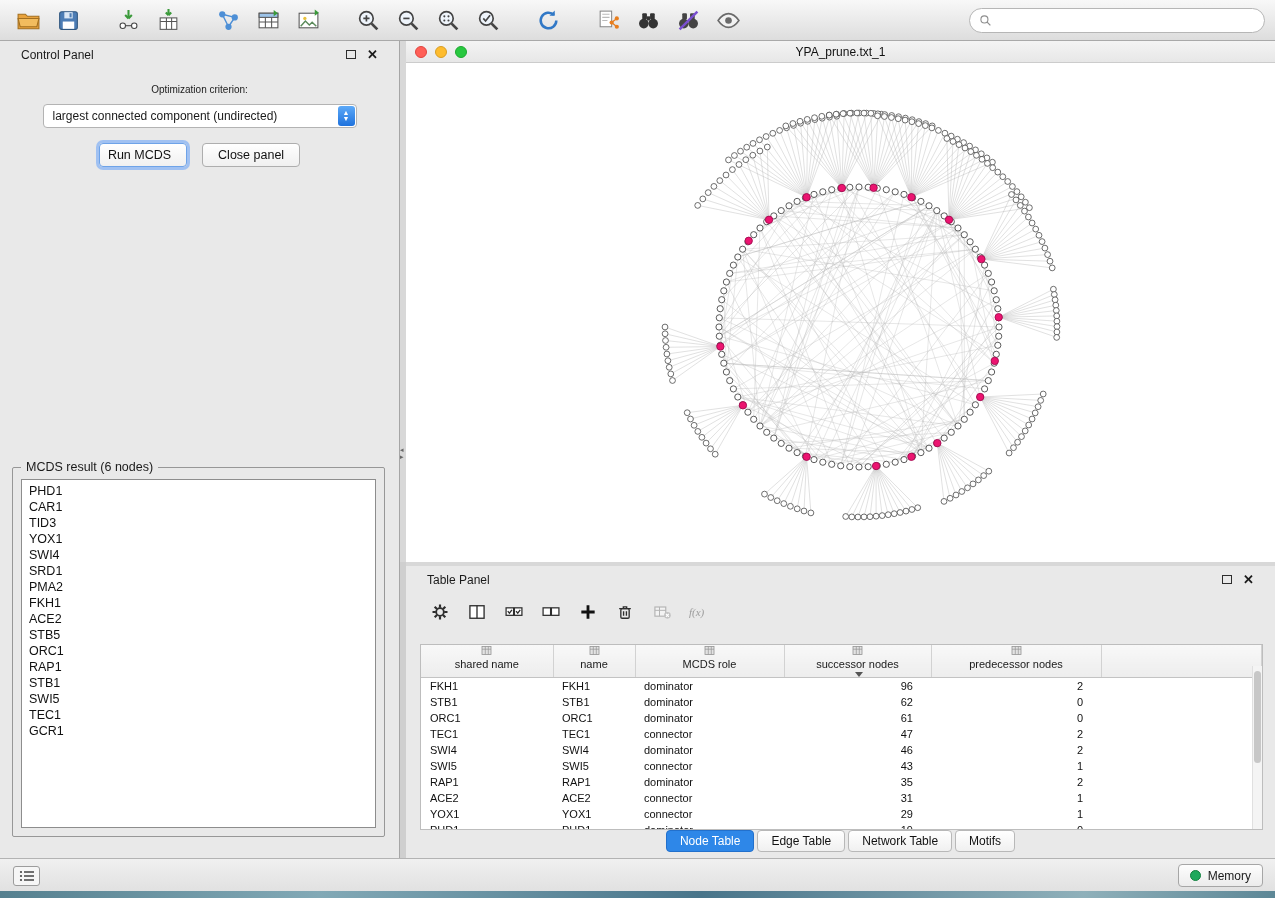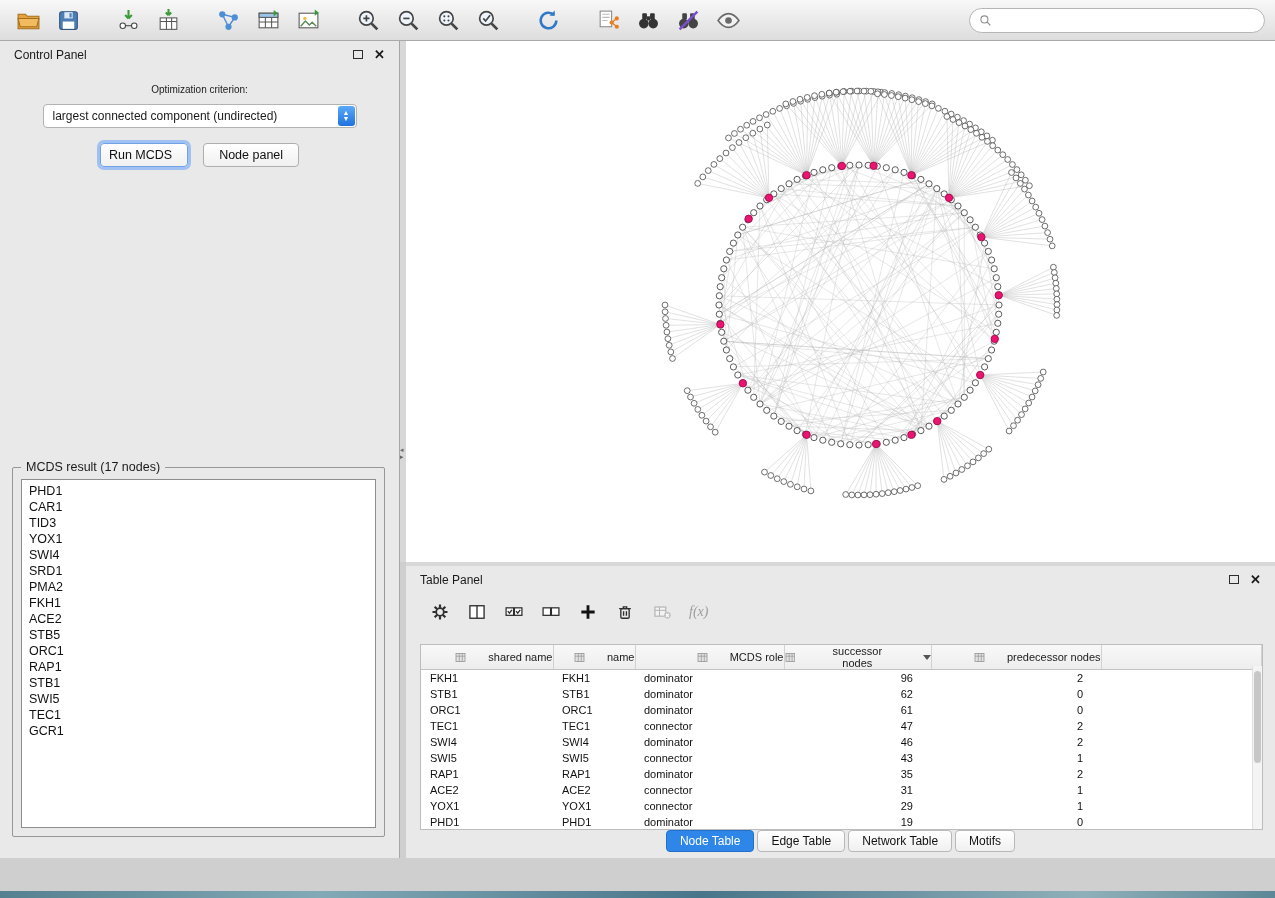--- a/index.html
+++ b/index.html
@@ -10,21 +10,21 @@
 
 .toolbar{position:absolute;left:0;top:0;width:1275px;height:41px;background:linear-gradient(#f8f8f8,#dddddd);border-bottom:1px solid #a9a9a9;display:flex;align-items:center;padding-left:8px;}
 .tb-group{display:flex;align-items:center;margin-right:20px;}
 .tb-btn{width:40px;height:32px;display:flex;align-items:center;justify-content:center;background:transparent;border:none;}
 .tb-btn svg{width:25px;height:25px;}
 .search-field{position:absolute;right:10px;top:8px;width:296px;height:25px;background:#fff;border:1px solid #b6b6b6;border-radius:13px;display:flex;align-items:center;padding-left:9px;gap:5px;}
 .search-field input{border:none;outline:none;flex:1;font-size:12px;background:transparent;height:20px;margin-right:10px;}
 
 
 .control-panel{position:absolute;left:0;top:41px;width:400px;height:817px;background:#e9e9e9;border-right:1px solid #a6a6a6;}
-.panel-header{height:27px;display:flex;align-items:center;padding:0 14px;font-size:12px;}
+.panel-header{height:27px;display:flex;align-items:center;padding:0 21px;font-size:12px;}
 .panel-header .ph-title{flex:1;}
 .win-btns{display:flex;gap:11px;align-items:center;}
 .float-icon{width:10px;height:9px;border:1.6px solid #2d2d2d;display:inline-block;}
 .close-icon{font-weight:bold;font-size:13px;color:#1a1a1a;line-height:10px;}
 .cp-tabs{display:flex;justify-content:center;margin-top:5px;}
 .seg{display:inline-flex;border:1px solid #b2b2b2;border-radius:5px;overflow:hidden;background:#fff;}
 .seg-tab{padding:4px 14px;font-size:12px;border-left:1px solid #cdcdcd;color:#222;}
 .seg-tab:first-child{border-left:none;}
 .seg-tab.active{background:#2e87e8;color:#fff;}
 .cp-opt-label{text-align:center;margin-top:16px;font-size:10px;}
@@ -51,25 +51,25 @@
 .light.yellow{background:#febc2e;border:1px solid #d89e24;}
 .light.green{background:#28c840;border:1px solid #1da92f;}
 .net-canvas{width:869px;height:498px;background:#fff;}
 
 
 .h-splitter{position:absolute;left:406px;top:562px;width:869px;height:4px;background:#d8d8d8;}
 .table-panel{position:absolute;left:406px;top:566px;width:869px;height:292px;background:#e9e9e9;}
 .tp-toolbar{height:38px;display:flex;align-items:center;gap:17px;padding-left:24px;}
 .tp-btn{background:none;border:none;display:flex;align-items:center;}
 .tp-btn svg{width:20px;height:20px;}
-.fx{font-family:"Liberation Serif",serif;font-style:italic;color:#9c9c9c;font-size:14px;}
+.fx{font-family:"Liberation Serif",serif;font-style:italic;color:#9c9c9c;font-size:11px;}
 .table-wrap{position:absolute;left:14px;right:12px;top:78px;height:186px;background:#fff;border:1px solid #bdbdbd;overflow:hidden;}
 table{border-collapse:collapse;width:100%;table-layout:fixed;font-size:11px;}
 th{height:20px;background:linear-gradient(#f8f8f8,#ededed);border-right:1px solid #d2d2d2;border-bottom:1px solid #c3c3c3;font-weight:normal;padding:0;}
-.th-inner{display:flex;align-items:center;justify-content:flex-end;gap:22px;height:100%;}
+.th-inner{display:flex;align-items:center;justify-content:flex-start;gap:2px;height:100%;flex-direction:column;}
 td{height:16px;padding:0 9px;white-space:nowrap;overflow:hidden;font-size:11px;color:#111;}
 td.num{text-align:right;padding-right:18px;}
 .chev{width:0;height:0;border-left:4px solid transparent;border-right:4px solid transparent;border-top:5px solid #555;margin-left:3px;}
 .tbl-scrollbar{position:absolute;right:0;top:21px;bottom:0;width:10px;background:#f4f4f4;border-left:1px solid #e0e0e0;}
 .tbl-thumb{position:absolute;left:1px;right:1px;top:5px;height:92px;background:#c7c7c7;border-radius:4px;}
 .tp-tabs{position:absolute;left:0;right:0;bottom:6px;display:flex;justify-content:center;gap:3px;}
 .tp-tab{padding:3px 13px;background:linear-gradient(#ffffff,#f0f0f0);border:1px solid #b8b8b8;border-radius:4px;font-size:12px;color:#111;}
 .tp-tab.active{background:#2e87e8;color:#fff;border-color:#2270cc;}
 
 
@@ -241,24 +241,24 @@
     <div class="cp-opt-label">Optimization criterion:</div>
     <div class="cp-select">
       <span>largest connected component (undirected)</span>
       <span class="select-stepper">
           <span>▲</span>
           <span>▼</span>
         </span>
     </div>
     <div class="cp-buttons">
       <button class="btn focus">Run MCDS</button>
-      <button class="btn">Node panel</button>
+      <button class="btn">Close panel</button>
     </div>
     <div class="fieldset">
-      <span class="legend">MCDS result (17 nodes)</span>
+      <span class="legend">MCDS result (6 nodes)</span>
       <div class="result-list" id="result-list">
           <div class="list-item">PHD1</div>
           <div class="list-item">CAR1</div>
           <div class="list-item">TID3</div>
           <div class="list-item">YOX1</div>
           <div class="list-item">SWI4</div>
           <div class="list-item">SRD1</div>
           <div class="list-item">PMA2</div>
           <div class="list-item">FKH1</div>
           <div class="list-item">ACE2</div>
@@ -271,20 +271,28 @@
           <div class="list-item">GCR1</div>
         </div>
     </div>
   </div>
 
   <div class="v-splitter">
       <span class="grip">◂<br>▸</span>
     </div>
 
   <div class="network-view">
+    <div class="view-titlebar">
+      <span class="lights">
+        <span class="light red"></span>
+        <span class="light yellow"></span>
+        <span class="light green"></span>
+      </span>
+      <span>YPA_prune.txt_1</span>
+    </div>
     <svg class="net-canvas" id="graph-svg" viewBox="0 0 869 498">
         <g stroke="#b6b6b6" stroke-width="0.6" stroke-opacity="0.55">
           <line x1="336.6" y1="186.2" x2="425.7" y2="401.3"></line>
           <line x1="514.9" y1="138.4" x2="434.7" y2="402.8"></line>
           <line x1="367.8" y1="375.1" x2="498.0" y2="396.6"></line>
           <line x1="471.3" y1="402.8" x2="331.8" y2="194.0"></line>
           <line x1="523.0" y1="385.2" x2="331.8" y2="334.0"></line>
           <line x1="327.4" y1="325.9" x2="569.4" y2="186.2"></line>
           <line x1="578.6" y1="202.1" x2="591.8" y2="282.3"></line>
           <line x1="391.1" y1="389.6" x2="552.0" y2="165.0"></line>
@@ -1120,14 +1128,28 @@
         </div>
     </div>
     <div class="tp-tabs" id="tp-tabs">
         <div class="tp-tab active">Node Table</div>
         <div class="tp-tab">Edge Table</div>
         <div class="tp-tab">Network Table</div>
         <div class="tp-tab">Motifs</div>
       </div>
   </div>
 
+  <div class="status-bar">
+    <span class="list-btn">
+      <svg width="16" height="12" viewBox="0 0 16 12">
+          <circle cx="2" cy="2" r="1.1" fill="#444"></circle>
+          <circle cx="2" cy="6" r="1.1" fill="#444"></circle>
+          <circle cx="2" cy="10" r="1.1" fill="#444"></circle>
+          <path d="M5 2h10M5 6h10M5 10h10" stroke="#444" stroke-width="1.4"></path>
+        </svg>
+    </span>
+    <span class="memory-btn">
+      <span class="mem-dot"></span>
+      <span>Memory</span>
+    </span>
+  </div>
   <div class="desktop-strip"></div>
 </div>
 
 </body></html>

